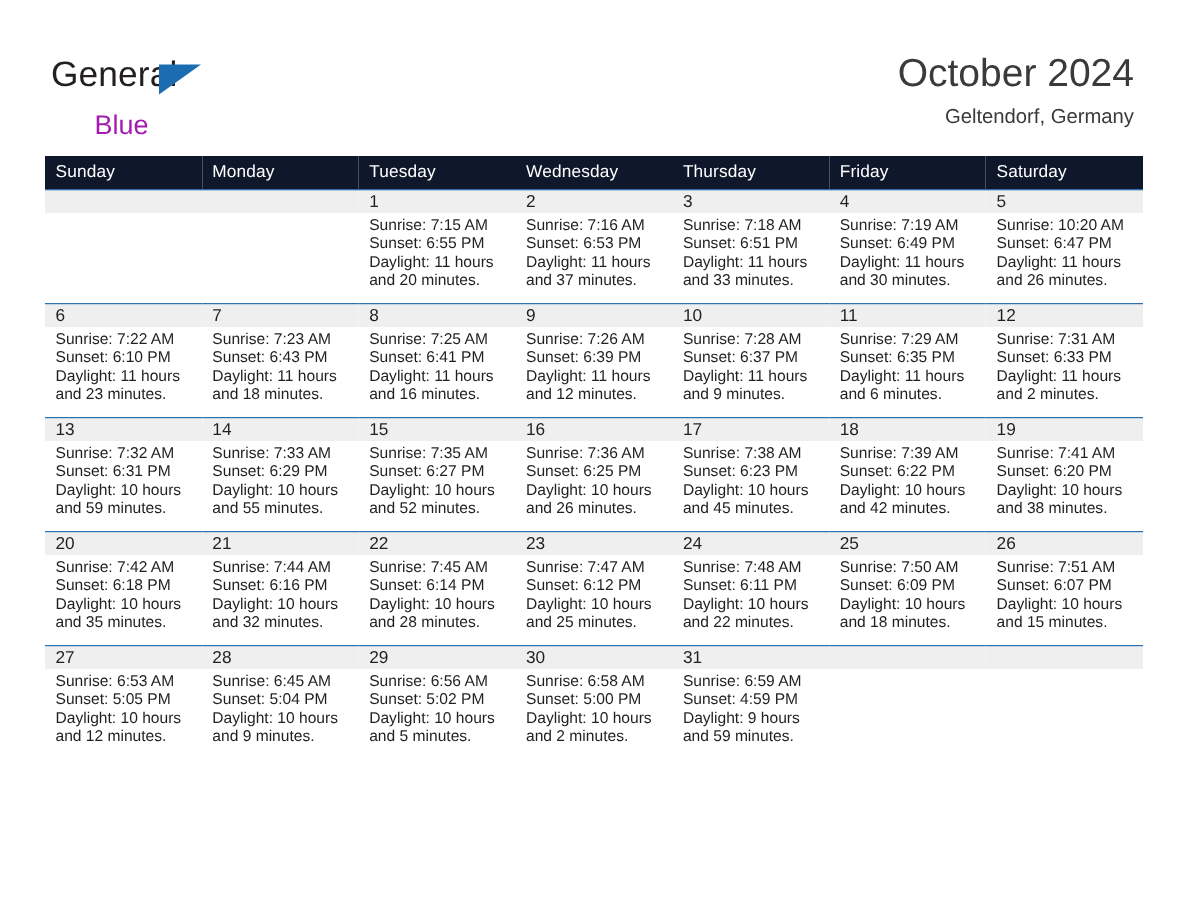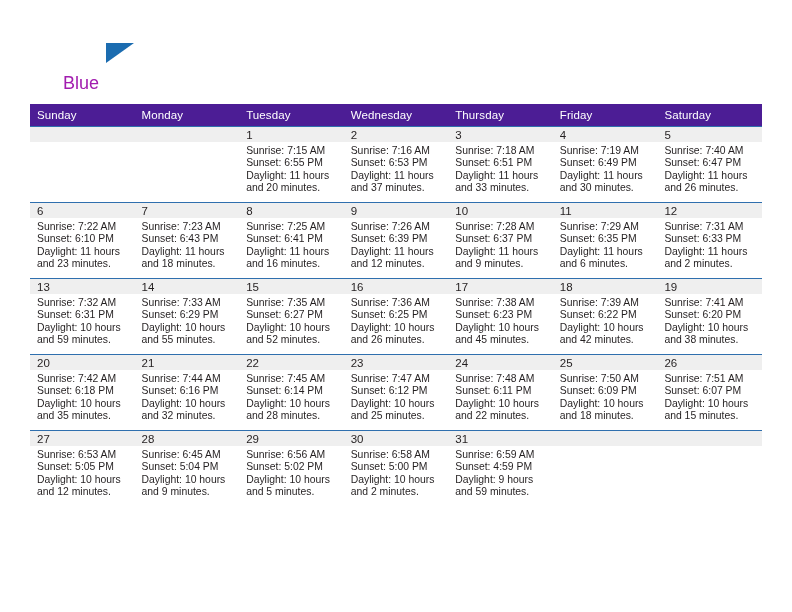--- a/index.html
+++ b/index.html
@@ -80,21 +80,21 @@
   
   .calendar {
     position: absolute;
     left: 30px;
     top: 104px;
     width: 732px;
     border-collapse: collapse;
     table-layout: fixed;
   }
   .calendar th {
-    background: #4c1d95;
+    background: #0f172a;
     color: #ffffff;
     font-size: 11.5px;
     font-weight: normal;
     text-align: left;
     padding: 5px 0 5px 7px;
     height: 11px;
     letter-spacing: 0.1px;
   }
   .calendar td {
     width: 104.57px;
@@ -125,24 +125,29 @@
   }
   .dayinfo div { white-space: nowrap; }
   td.empty .daynum-band { background: #efefef; }
 </style>
 </head>
 <body>
 
 <div class="page-header">
 
   <div class="brand">
+    <span class="brand-general">General</span>
     <span class="brand-triangle"></span>
     <span class="brand-blue">Blue</span>
   </div>
 
+  <div class="title-block">
+    <div class="cal-title">October 2024</div>
+    <div class="cal-subtitle">Geltendorf, Germany</div>
+  </div>
 
 </div>
 
 <table class="calendar">
   <thead>
     <tr>
       <th>Sunday</th>
       <th>Monday</th>
       <th>Tuesday</th>
       <th>Wednesday</th>
@@ -204,21 +209,21 @@
               <div>Sunset: 6:49 PM</div>
               <div>Daylight: 11 hours</div>
               <div>and 30 minutes.</div>
             </div>
           </div>
         </td>
         <td>
           <div class="daycell">
             <div class="daynum-band">5</div>
             <div class="dayinfo">
-              <div>Sunrise: 7:40 AM</div>
+              <div>Sunrise: 10:20 AM</div>
               <div>Sunset: 6:47 PM</div>
               <div>Daylight: 11 hours</div>
               <div>and 26 minutes.</div>
             </div>
           </div>
         </td>
       </tr>
       <tr>
         <td>
           <div class="daycell">

